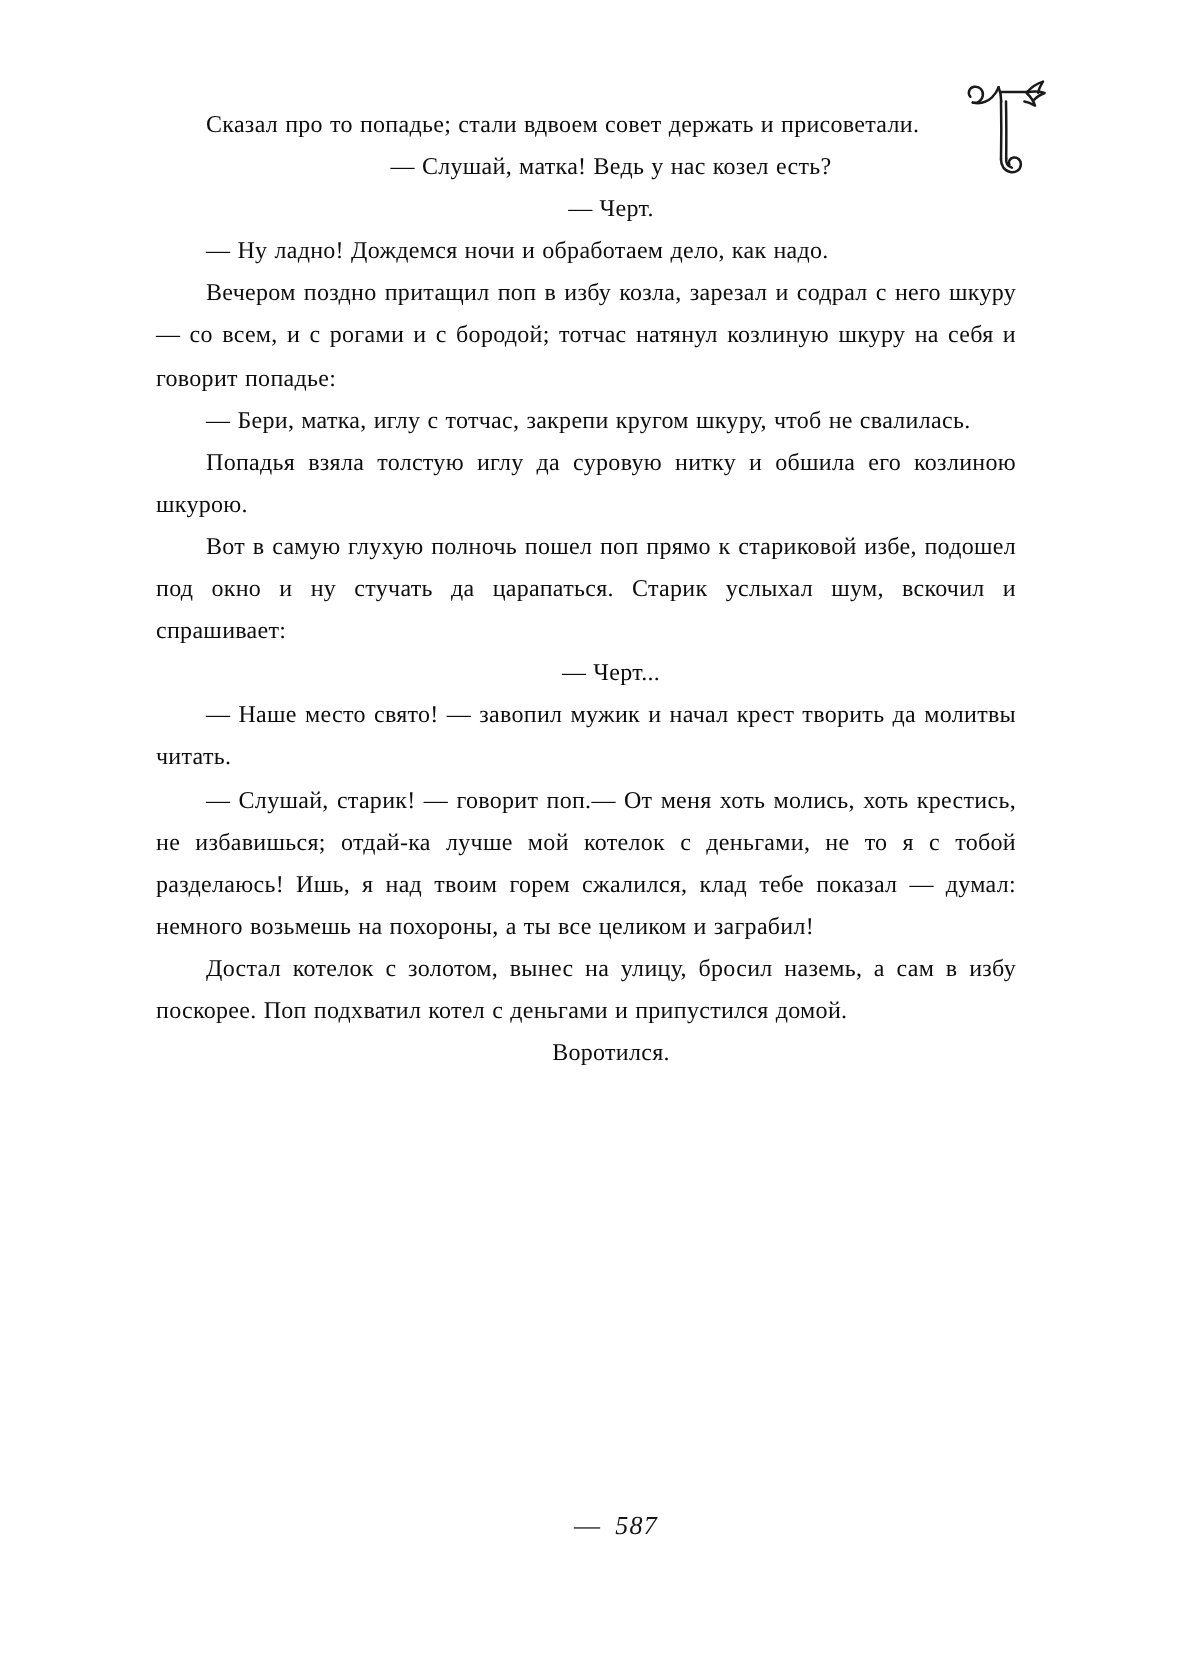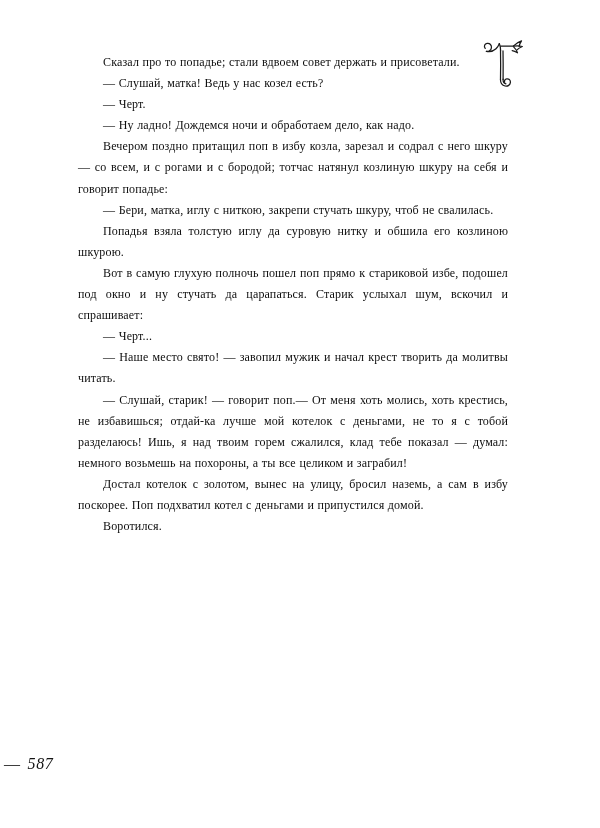--- a/index.html
+++ b/index.html
@@ -45,45 +45,46 @@
     hyphens: manual;
   }
 
   
   .para.dialogue {
     text-indent: 25px;
   }
 
   
   .para.short {
-    text-align: left;
+    text-align: center;
   }
 
   
   .ornament {
     position: absolute;
     left: 482px;
     top: 36px;
     width: 44px;
     height: 56px;
     pointer-events: none;
   }
   .ornament svg {
     display: block;
     width: 100%;
     height: 100%;
   }
 
   
   .folio {
     position: absolute;
-    left: 4px;
+    left: 16px;
     right: 0;
     top: 755px;
-    font-size: 16px;
+    text-align: center;
+    font-size: 13px;
     font-style: italic;
     letter-spacing: 0.6px;
     color: #141414;
   }
   .folio .dash {
     display: inline-block;
     margin-right: 7px;
     font-style: normal;
   }
 
@@ -123,21 +124,21 @@
       </g>
     </svg>
   </div>
 
   <div class="text-block">
     <p class="para">Сказал про то попадье; стали вдвоем совет держать и присоветали.</p>
     <p class="para dialogue short">— Слушай, матка! Ведь у нас козел есть?</p>
     <p class="para dialogue short">— Черт.</p>
     <p class="para dialogue">— Ну ладно! Дождемся ночи и обработаем дело, как надо.</p>
     <p class="para">Вечером поздно притащил поп в избу козла, зарезал и содрал с него шкуру — со всем, и с рогами и с бородой; тотчас натянул козлиную шкуру на себя и говорит попадье:</p>
-    <p class="para dialogue">— Бери, матка, иглу с ниткою, закрепи стучать шкуру, чтоб не свалилась.</p>
+    <p class="para dialogue">— Бери, матка, иглу с тотчас, закрепи кругом шкуру, чтоб не свалилась.</p>
     <p class="para">Попадья взяла толстую иглу да суровую нитку и обшила его козлиною шкурою.</p>
     <p class="para">Вот в самую глухую полночь пошел поп прямо к стариковой избе, подошел под окно и ну стучать да царапаться. Старик услыхал шум, вскочил и спрашивает:</p>
     <p class="para dialogue short">— Черт...</p>
     <p class="para dialogue">— Наше место свято! — завопил мужик и начал крест творить да молитвы читать.</p>
     <p class="para dialogue">— Слушай, старик! — говорит поп.— От меня хоть молись, хоть крестись, не избавишься; отдай-ка лучше мой котелок с деньгами, не то я с тобой разделаюсь! Ишь, я над твоим горем сжалился, клад тебе показал — думал: немного возьмешь на похороны, а ты все целиком и заграбил!</p>
     <p class="para">Достал котелок с золотом, вынес на улицу, бросил наземь, а сам в избу поскорее. Поп подхватил котел с деньгами и припустился домой.</p>
     <p class="para short">Воротился.</p>
   </div>
 
   <div class="folio">

